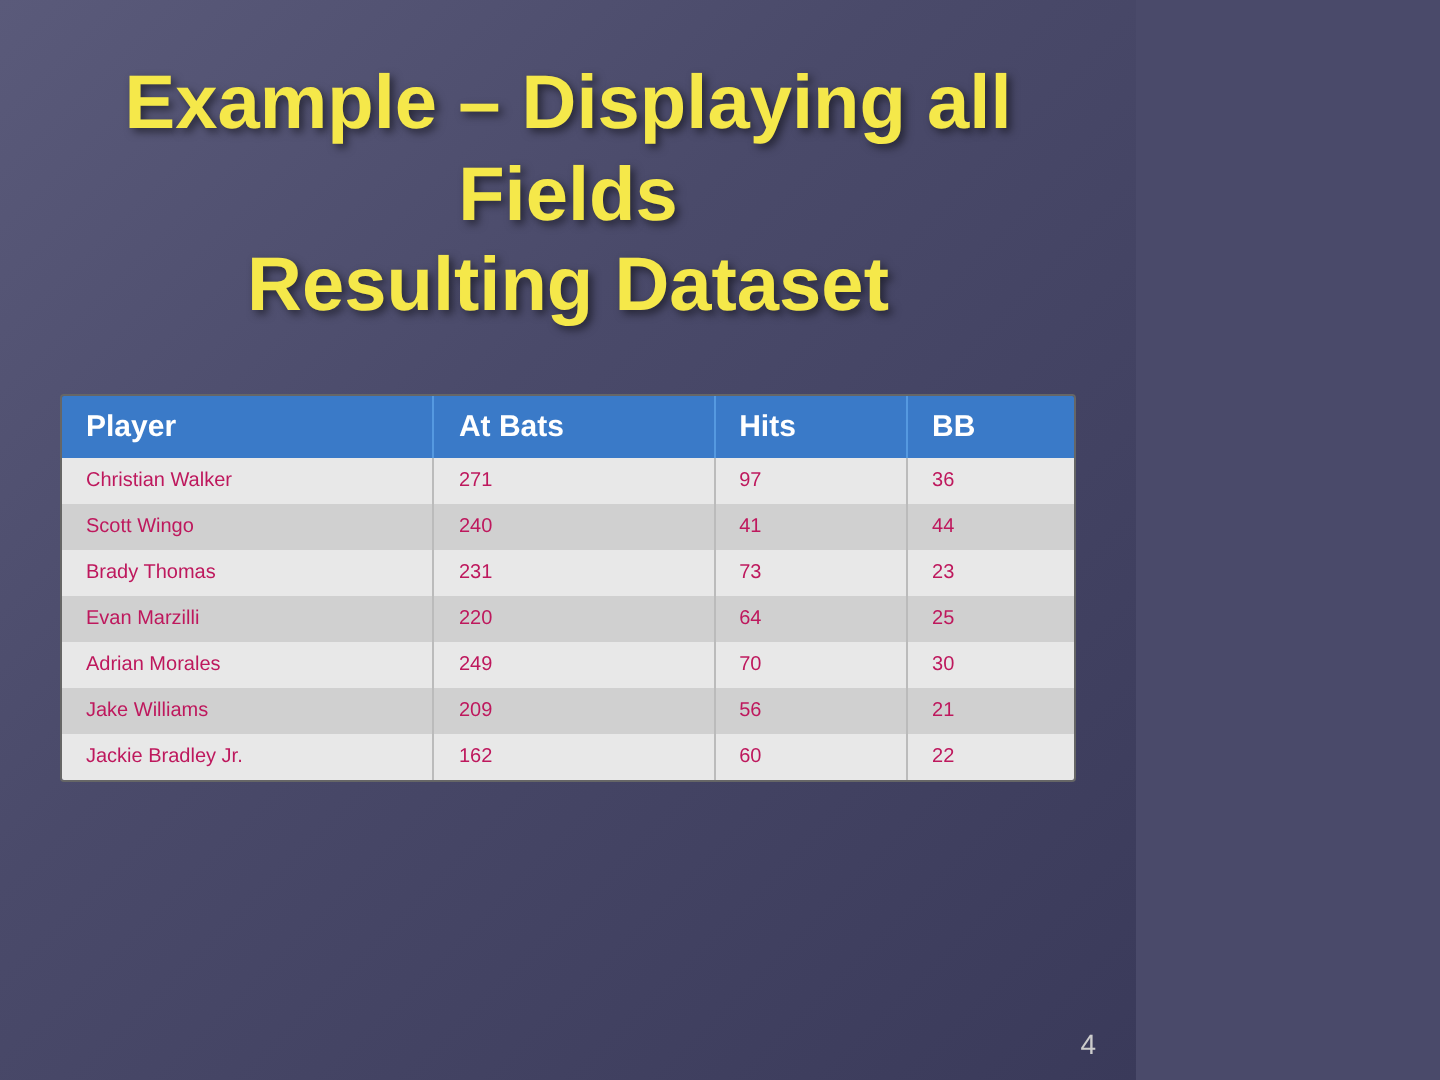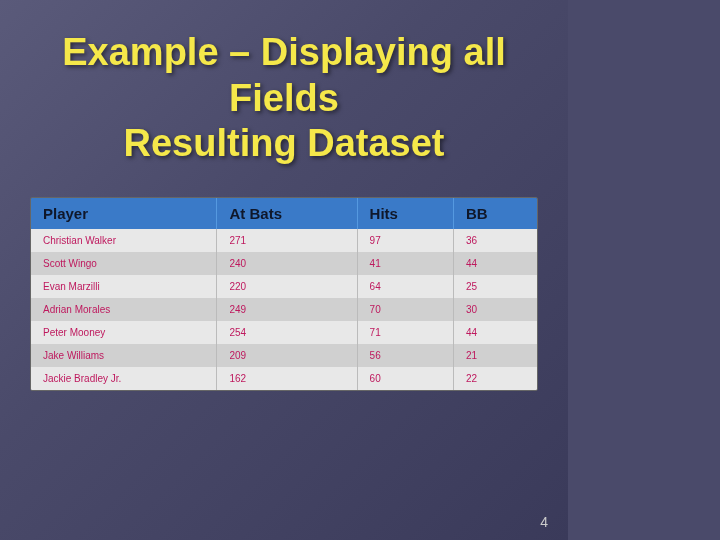--- a/index.html
+++ b/index.html
@@ -46,21 +46,21 @@
       border-collapse: collapse;
       font-size: 15px;
       font-family: Arial, sans-serif;
     }
 
     thead tr {
       background-color: #3a7ac8;
     }
 
     thead th {
-      color: #0f172a;
+      color: #ffffff;
       font-weight: bold;
       padding: 7px 12px;
       text-align: left;
       border-right: 1px solid #5599e0;
       font-size: 15px;
     }
 
     thead th:last-child {
       border-right: none;
     }
@@ -120,36 +120,36 @@
             <td>97</td>
             <td>36</td>
           </tr>
           <tr>
             <td>Scott Wingo</td>
             <td>240</td>
             <td>41</td>
             <td>44</td>
           </tr>
           <tr>
+            <td>Brady Thomas</td>
+            <td>231</td>
+            <td>73</td>
+            <td>23</td>
+          </tr>
+          <tr>
             <td>Evan Marzilli</td>
             <td>220</td>
             <td>64</td>
             <td>25</td>
           </tr>
           <tr>
             <td>Adrian Morales</td>
             <td>249</td>
             <td>70</td>
             <td>30</td>
-          </tr>
-          <tr>
-            <td>Peter Mooney</td>
-            <td>254</td>
-            <td>71</td>
-            <td>44</td>
           </tr>
           <tr>
             <td>Jake Williams</td>
             <td>209</td>
             <td>56</td>
             <td>21</td>
           </tr>
           <tr>
             <td>Jackie Bradley Jr.</td>
             <td>162</td>

